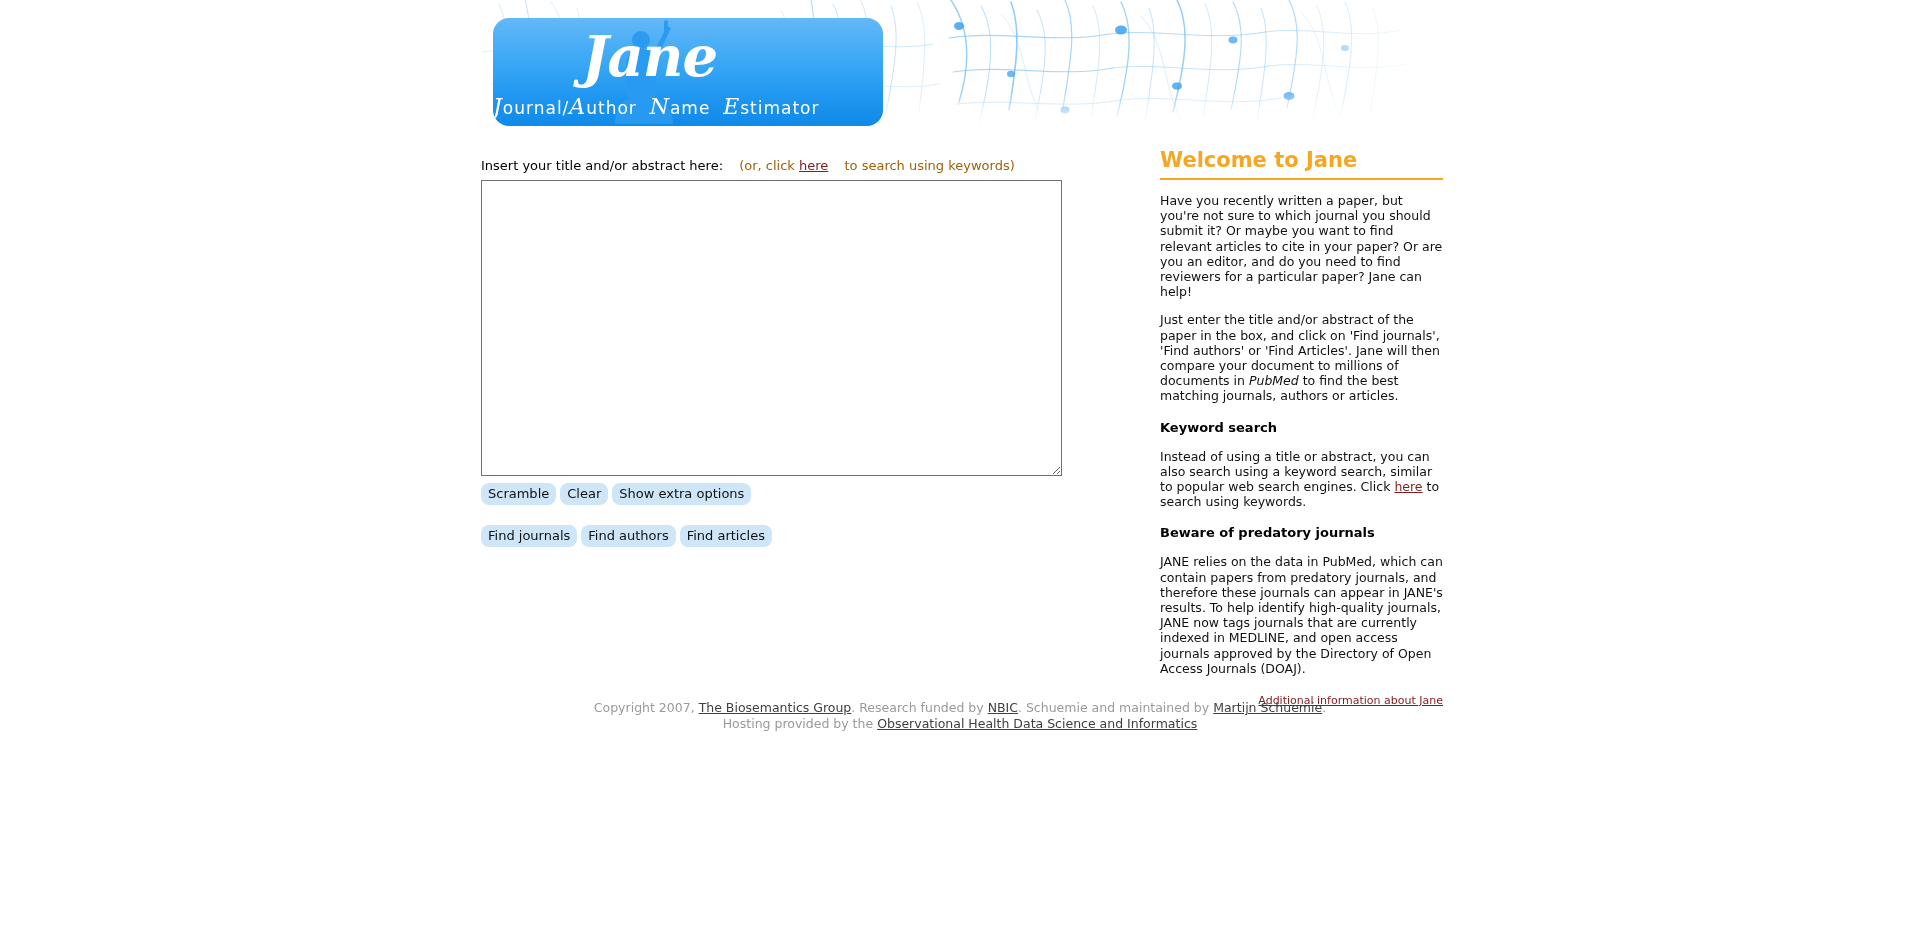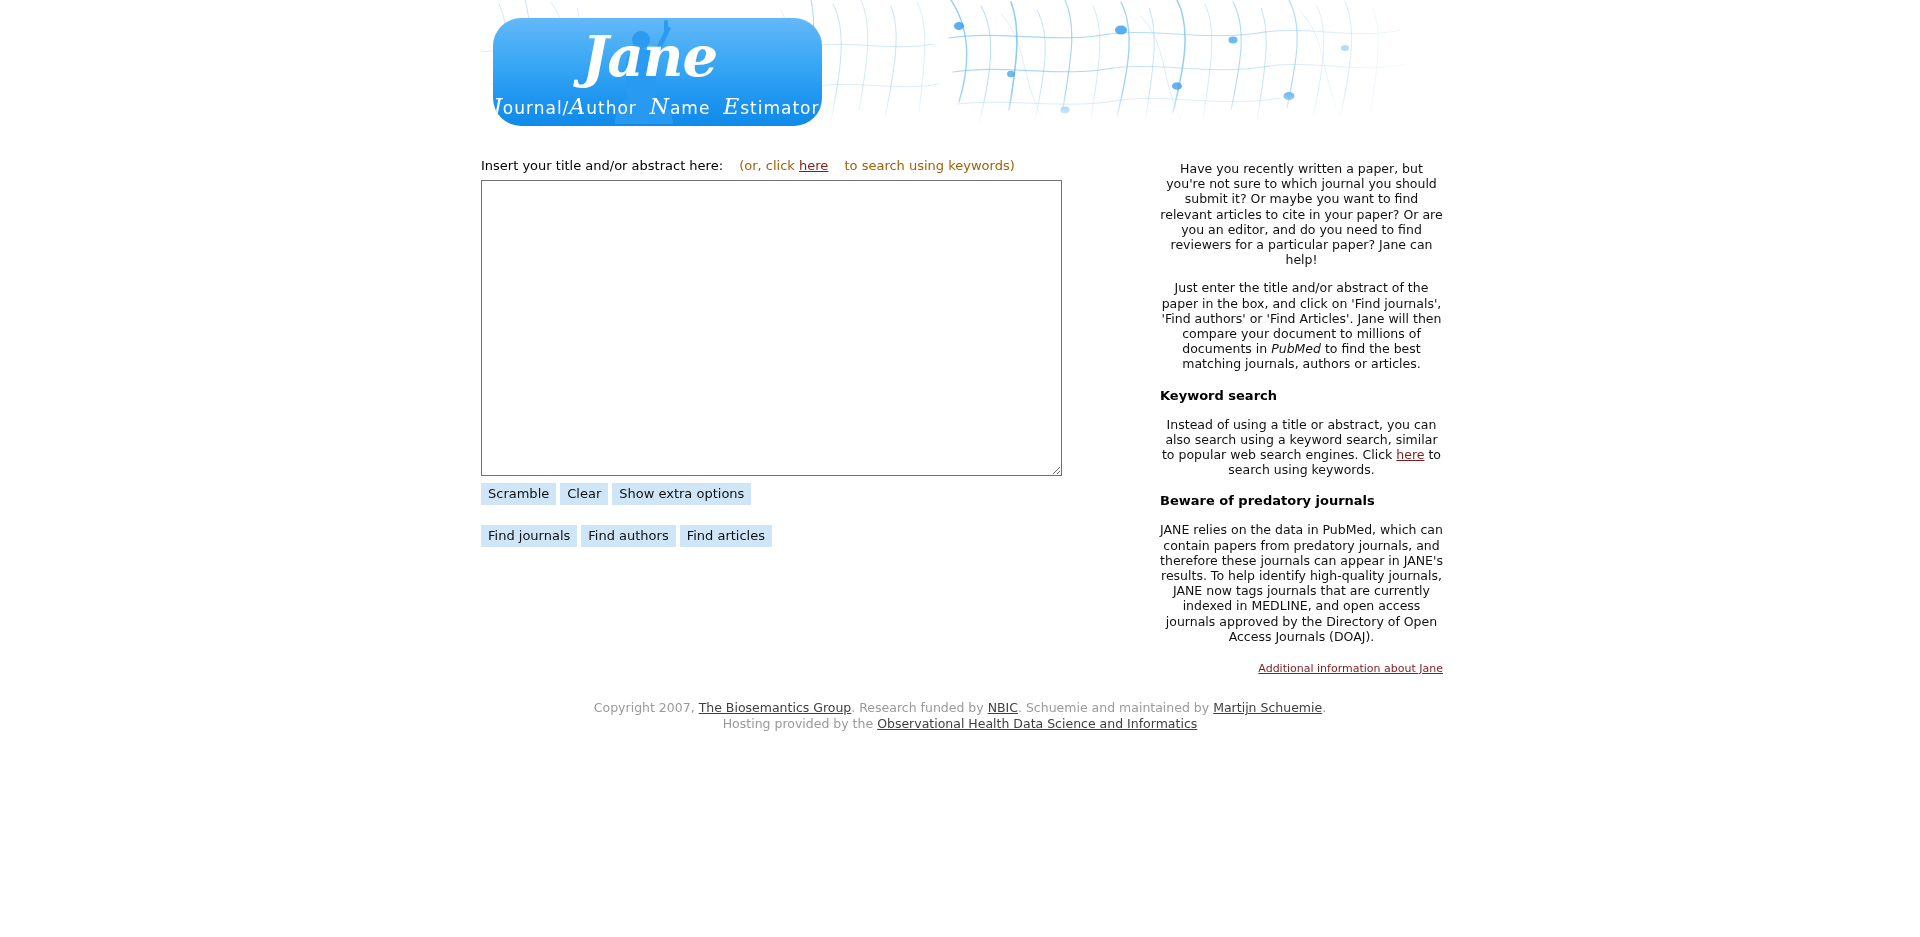--- a/index.html
+++ b/index.html
@@ -29,25 +29,26 @@
   .neuron-bg {
     position: absolute;
     left: 0; top: 0;
     width: 960px;
     height: 126px;
   }
   .logo-box {
     position: absolute;
     left: 12px;
     top: 18px;
-    width: 329px;
+    width: 354px;
     height: 108px;
-    border-radius: 28px;
+    border-radius: 16px;
     background: linear-gradient(to bottom, #63b8f7 0%, #3ba8f5 40%, #1e95f0 75%, #0f8ae9 100%);
     overflow: hidden;
+    padding-left: 36px;
   }
   .logo-person {
     position: absolute;
     left: 118px;
     top: 2px;
     width: 74px;
     height: 104px;
   }
   .logo-jane {
     position: absolute;
@@ -130,21 +131,21 @@
     display: inline-block;
     background: #cfe6f8;
     border: none;
     color: #111111;
     font-family: "DejaVu Sans", "Liberation Sans", sans-serif;
     font-size: 13px;
     line-height: 20px;
     padding: 1px 7px;
     margin-right: 4px;
     cursor: pointer;
-    border-radius: 0;
+    border-radius: 8px;
   }
 
   
   #welcome-col {
     position: absolute;
     left: 1160px;
     top: 148px;
     width: 283px;
   }
   #welcome-title {
@@ -155,21 +156,20 @@
     line-height: 25px;
     margin: 0 0 4px 0;
     padding: 0 0 5px 0;
     border-bottom: 2px solid #f5a623;
   }
   #welcome-col p {
     margin: 13px 0 0 0;
     font-size: 12.5px;
     line-height: 15.2px;
     color: #111111;
-    text-align: center;
   }
   #welcome-col h3 {
     margin: 16px 0 0 0;
     font-size: 13px;
     line-height: 16px;
     font-weight: bold;
     color: #000000;
   }
   .italic { font-style: italic; }
   #additional-info-row {
@@ -296,20 +296,21 @@
     <button class="btn">Scramble</button><button class="btn">Clear</button><button class="btn">Show extra options</button>
   </div>
 
   <div class="btn-row second">
     <button class="btn">Find journals</button><button class="btn">Find authors</button><button class="btn">Find articles</button>
   </div>
 </div>
 
 <div id="welcome-col">
 
+  <h1 id="welcome-title">Welcome to Jane</h1>
 
   <p>Have you recently written a paper, but you're not sure to which journal you should submit it? Or maybe you want to find relevant articles to cite in your paper? Or are you an editor, and do you need to find reviewers for a particular paper? Jane can help!</p>
 
   <p><span>Just enter the title and/or abstract of the paper in the box, and click on 'Find journals', 'Find authors' or 'Find Articles'. Jane will then compare your document to millions of documents in </span><span class="italic">PubMed</span><span> to find the best matching journals, authors or articles.</span></p>
 
   <h3>Keyword search</h3>
 
   <p><span>Instead of using a title or abstract, you can also search using a keyword search, similar to popular web search engines. Click </span><a class="link">here</a><span> to search using keywords.</span></p>
 
   <h3>Beware of predatory journals</h3>

